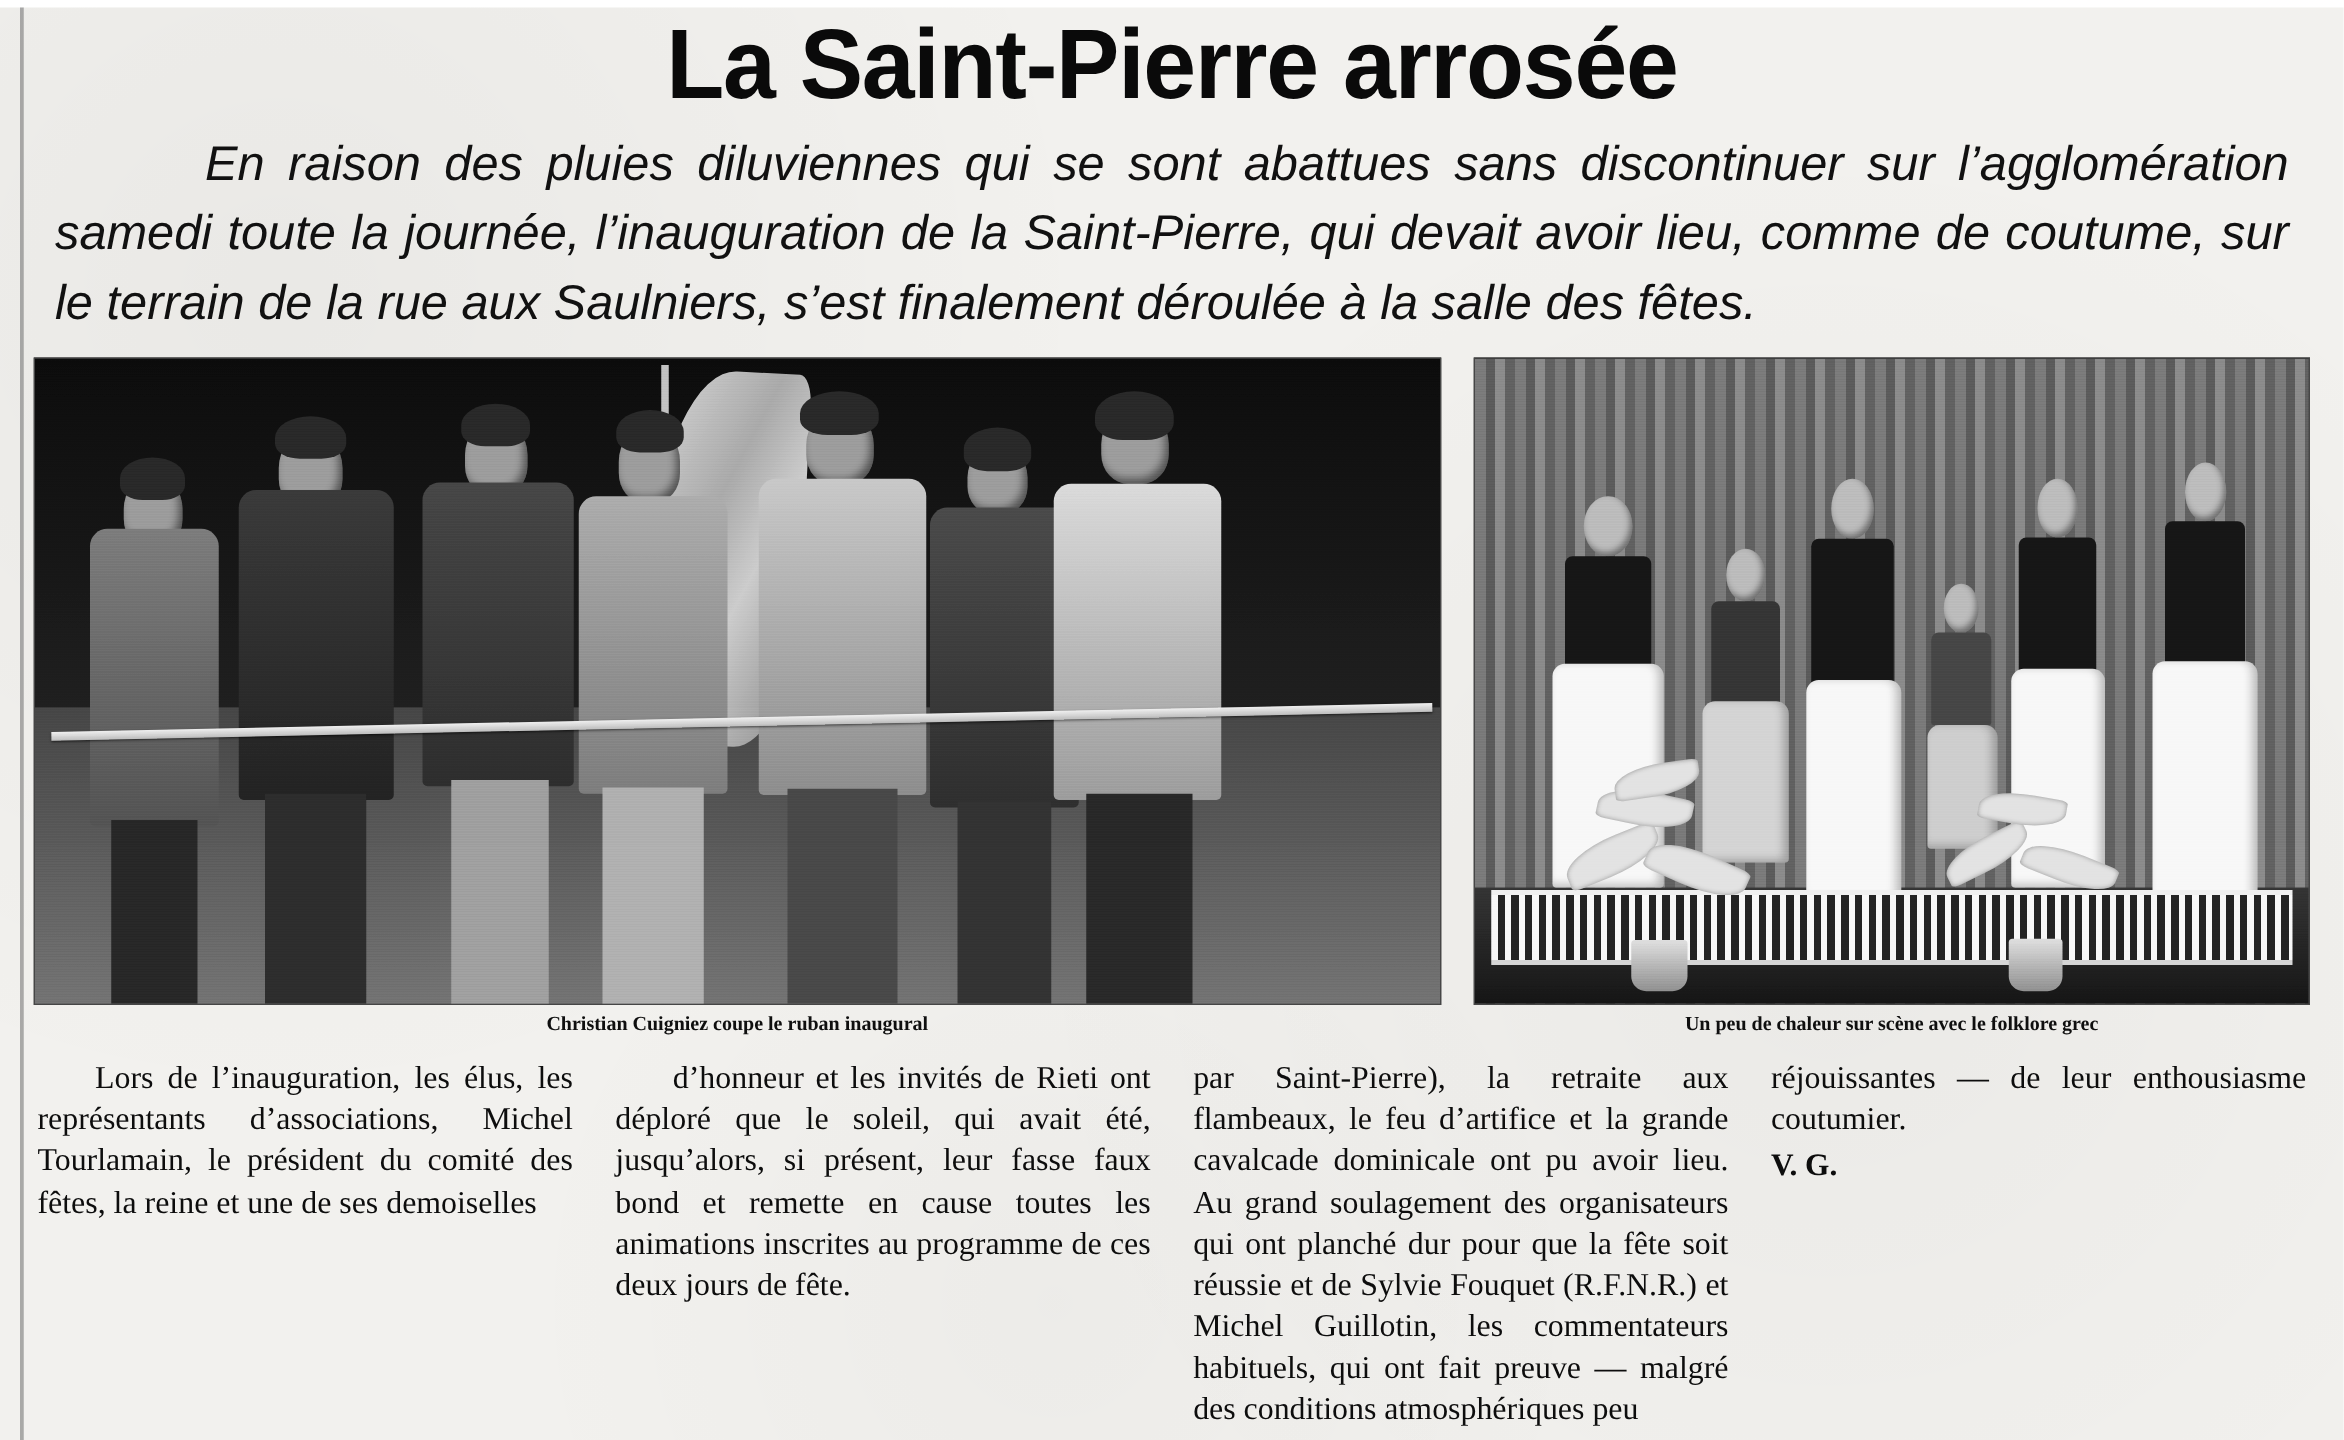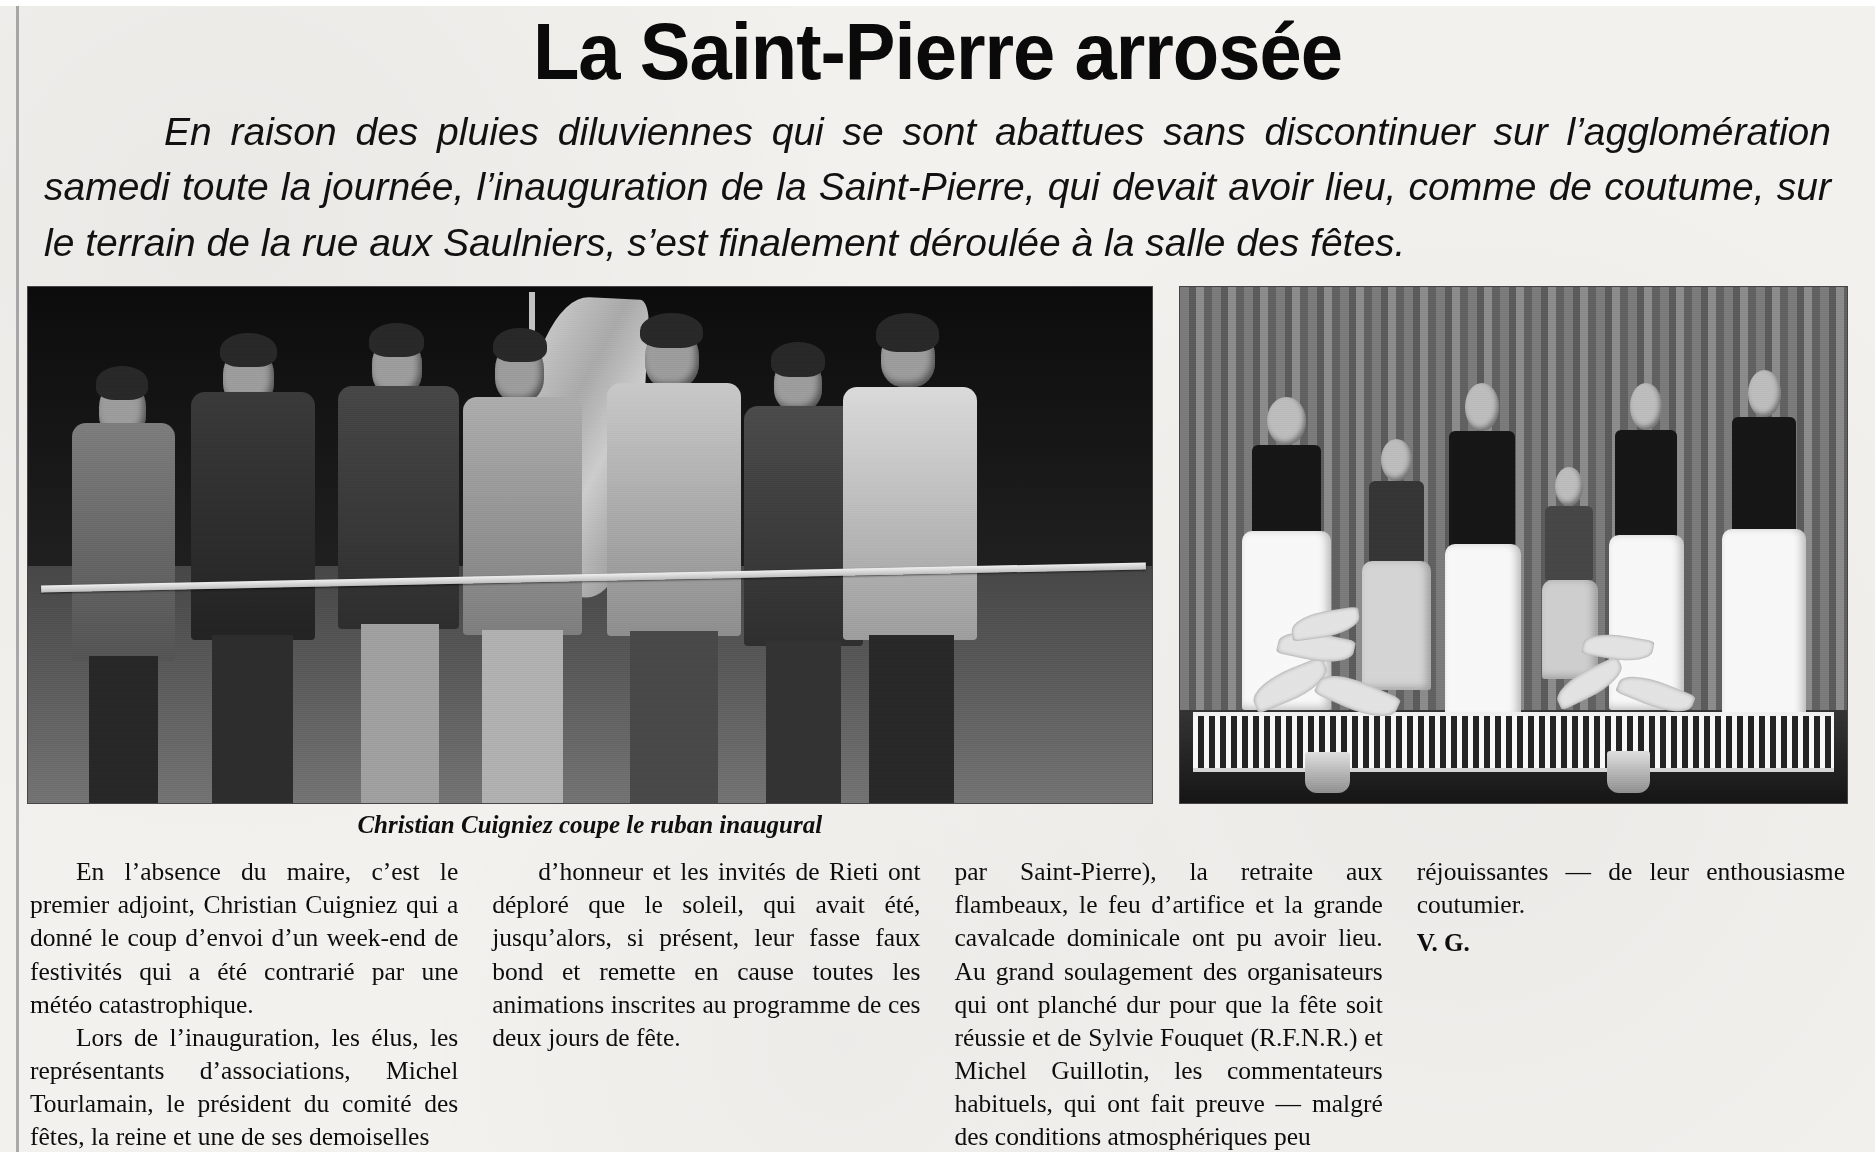--- a/index.html
+++ b/index.html
@@ -72,23 +72,22 @@
     overflow: hidden;
     border: 1px solid #4a4a4a;
     background: #2b2b2b;
     filter: grayscale(100%) contrast(108%);
   }
   .photo.left { height: 516px; }
   .photo.right { height: 516px; }
 
   .caption {
     font-family: "Liberation Serif", serif;
-    font-style: italic;
     font-weight: bold;
-    font-size: 25px;
+    font-size: 16px;
     text-align: center;
     margin-top: 7px;
     color: #0f0f0f;
   }
 
   
   .p1-bg {
     position: absolute; inset: 0;
     background:
       linear-gradient(to bottom, #1c1c1c 0%, #232323 42%, #3a3a3a 52%, #4e4e4e 72%, #676767 100%);
@@ -378,26 +377,26 @@
 
         <div class="plant" style="left:55%;width:25%;height:34%;">
           <div class="leaf" style="left:4%;top:30%;width:44%;height:15%;transform:rotate(-26deg);"></div>
           <div class="leaf" style="left:22%;top:10%;width:42%;height:14%;transform:rotate(10deg);"></div>
           <div class="leaf" style="left:42%;top:36%;width:46%;height:15%;transform:rotate(22deg);"></div>
           <div class="pot" style="left:36%;width:26%;height:24%;"></div>
         </div>
 
         <div class="p1-grain"></div>
       </div>
+      <div class="caption">Un peu de chaleur sur scène avec le folklore grec</div>
     </div>
   </div>
 
   <div class="columns">
     <div class="col">
-      <p>En l’absence du maire, c’est le premier adjoint, Christian Cuigniez qui a donné le coup d’envoi d’un week-end de festivités qui a été contrarié par une météo catastrophique.</p>
       <p>Lors de l’inauguration, les élus, les représentants d’associations, Michel Tourlamain, le président du comité des fêtes, la reine et une de ses demoiselles</p>
     </div>
     <div class="col">
       <p>d’honneur et les invités de Rieti ont déploré que le soleil, qui avait été, jusqu’alors, si présent, leur fasse faux bond et remette en cause toutes les animations inscrites au programme de ces deux jours de fête.</p>
     </div>
     <div class="col">
       <p class="noindent">par Saint-Pierre), la retraite aux flambeaux, le feu d’artifice et la grande cavalcade dominicale ont pu avoir lieu. Au grand soulagement des organisateurs qui ont planché dur pour que la fête soit réussie et de Sylvie Fouquet (R.F.N.R.) et Michel Guillotin, les commentateurs habituels, qui ont fait preuve — malgré des conditions atmosphériques peu</p>
     </div>
     <div class="col">
       <p class="noindent">réjouissantes — de leur enthousiasme coutumier.</p>

